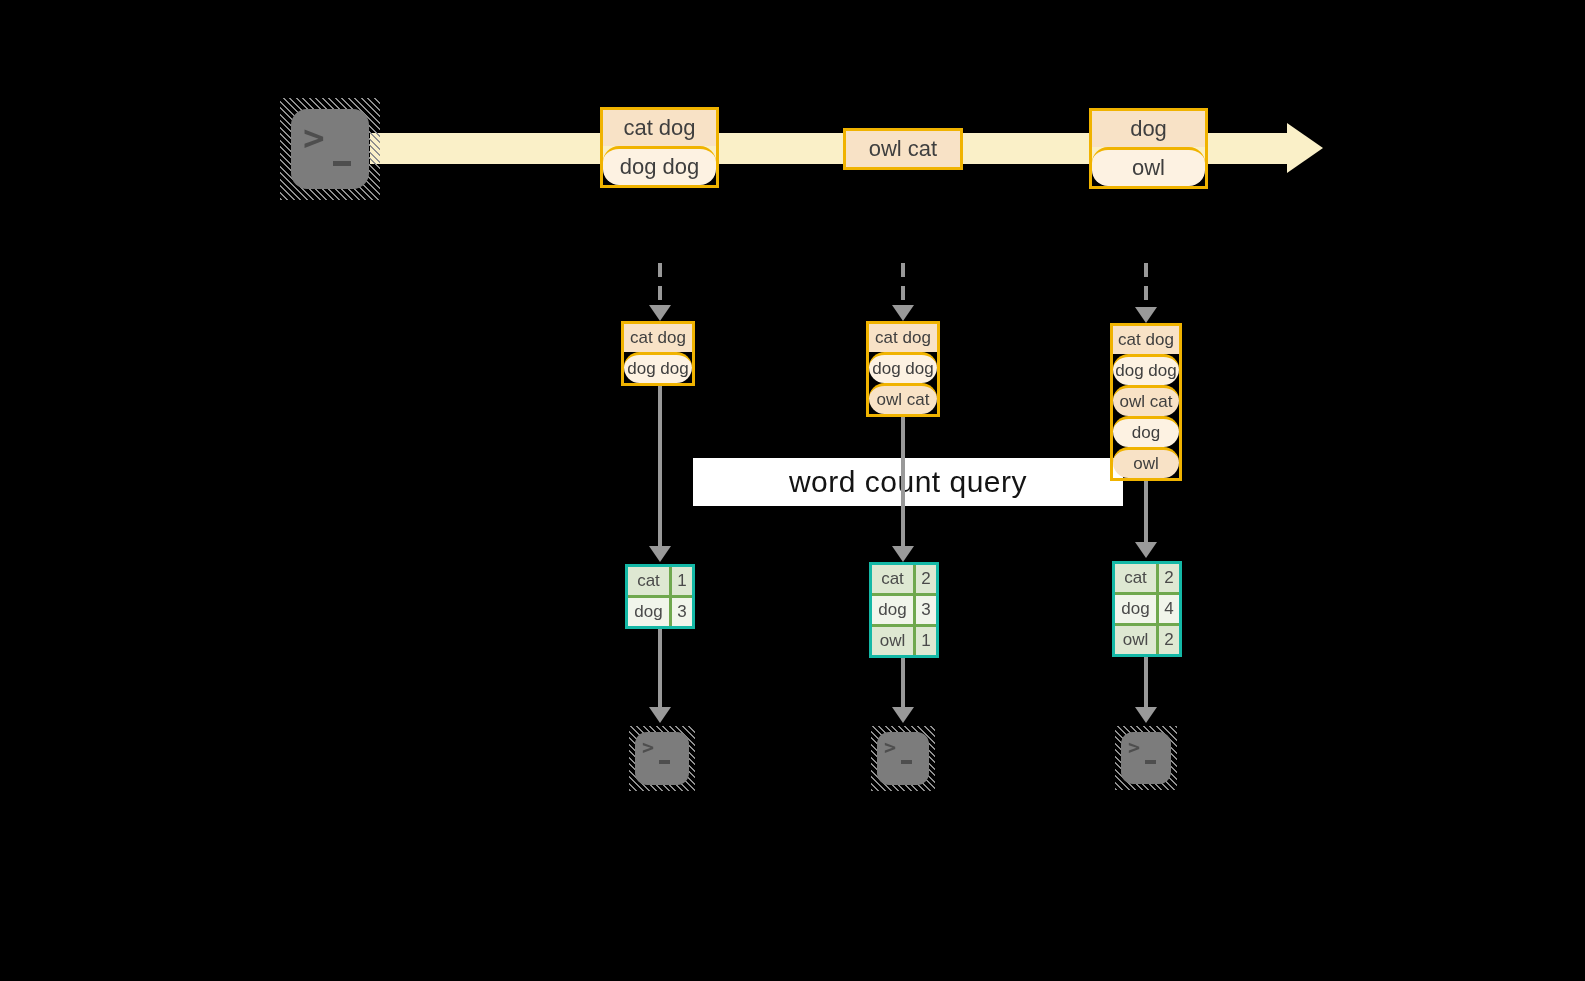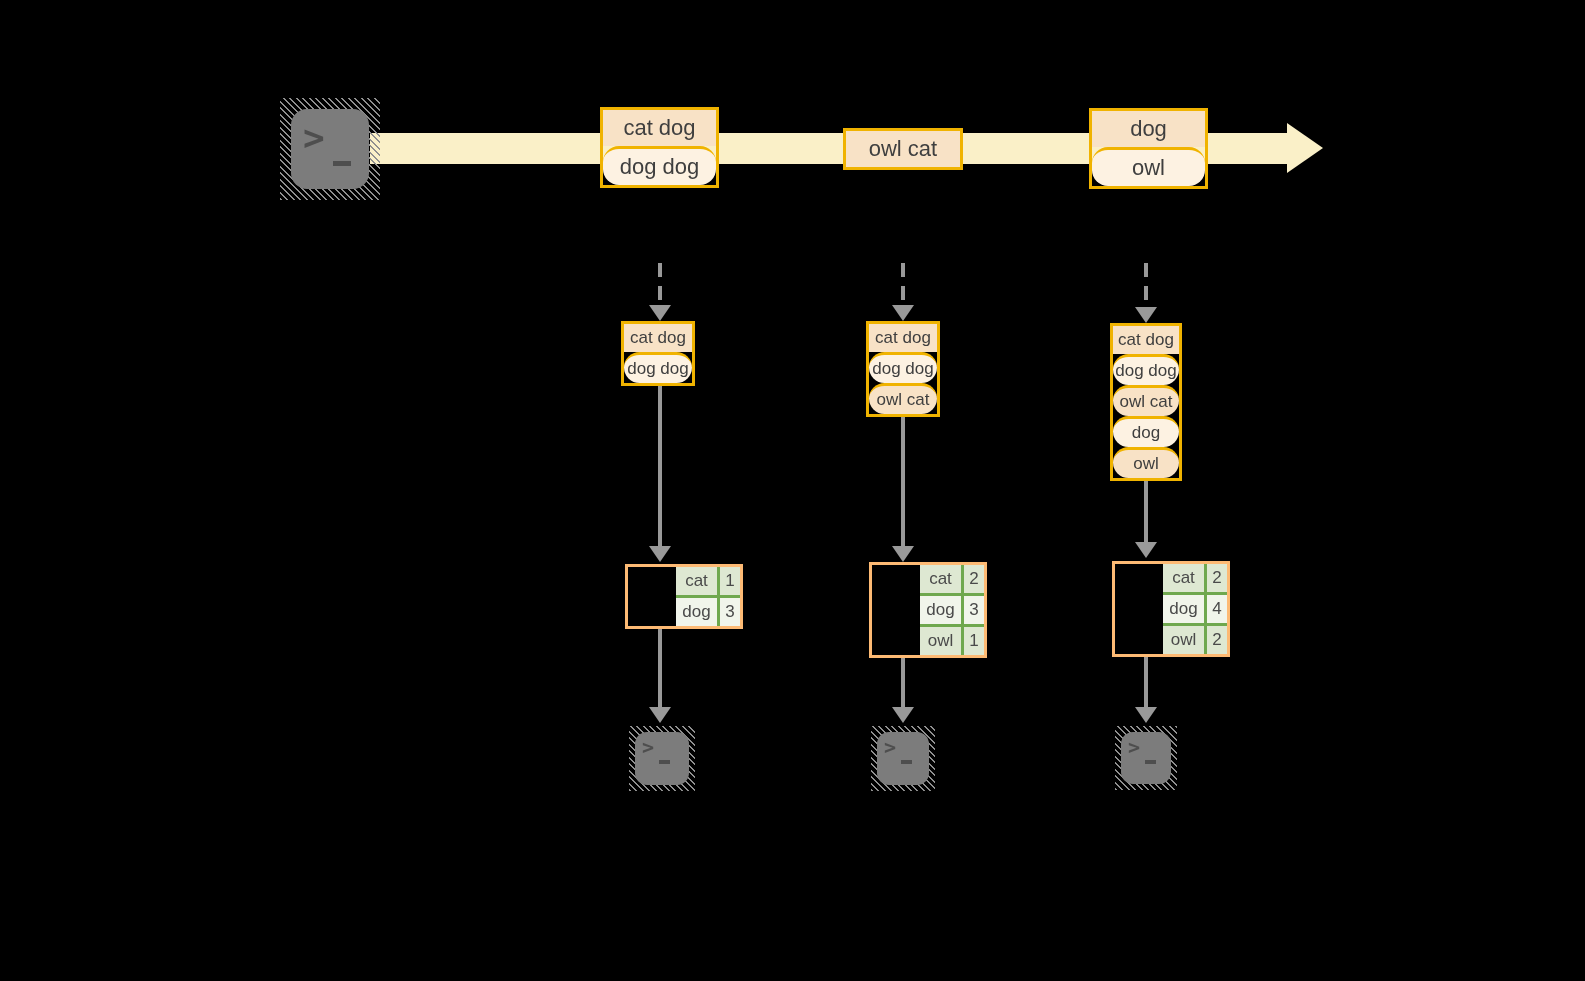--- a/index.html
+++ b/index.html
@@ -22,21 +22,21 @@
   
   .vdash{position:absolute;width:4px;z-index:5;
     background:repeating-linear-gradient(to bottom,#999 0 14px,transparent 14px 23px);}
   .vline{position:absolute;width:4px;background:#999;z-index:5;}
   .vhead{position:absolute;width:0;height:0;z-index:5;
     border-top:16px solid #999;border-left:11px solid transparent;border-right:11px solid transparent;}
   
   .query-band{position:absolute;left:693px;top:458px;width:430px;height:48px;background:#fff;z-index:2;
     text-align:center;line-height:48px;font-size:30px;color:#141414;letter-spacing:.5px;}
   
-  .gtable{position:absolute;border:3px solid #fdba74;display:grid;grid-template-columns:41px 23px;z-index:4;padding-left:48px;}
+  .gtable{position:absolute;border:3px solid #14b8a6;display:grid;grid-template-columns:41px 23px;z-index:4;}
   .gcell{height:28px;line-height:28px;text-align:center;font-size:17px;color:#4A4A4A;}
   .gcell.val{border-left:3px solid #6FA84E;}
   .grow2{border-top:3px solid #6FA84E;}
   .g1{background:#DEE8D2;}
   .g2{background:#F1F5EB;}
   
   .term{position:absolute;z-index:4;
     background:repeating-linear-gradient(45deg,#8F8F8F 0 1.5px,transparent 1.5px 4.6px);}
   .term-inner{position:absolute;background:#7C7C7C;border-radius:15px;}
   .term-lg .term-inner{inset:11px;border-radius:16px;}
@@ -75,20 +75,21 @@
     <div class="obox-row s-row cream">owl</div>
   </div>
 
   <div class="vdash" style="left:658px;top:263px;height:42px;"></div>
   <div class="vhead" style="left:649px;top:305px;"></div>
   <div class="vdash" style="left:901px;top:263px;height:42px;"></div>
   <div class="vhead" style="left:892px;top:305px;"></div>
   <div class="vdash" style="left:1144px;top:263px;height:42px;"></div>
   <div class="vhead" style="left:1135px;top:307px;"></div>
 
+  <div class="query-band">word count query</div>
 
   <div class="obox" style="left:621px;top:321px;width:68px;">
     <div class="obox-row m-row peach">cat dog</div>
     <div class="obox-row m-row cream">dog dog</div>
   </div>
 
   <div class="obox" style="left:866px;top:321px;width:68px;">
     <div class="obox-row m-row peach">cat dog</div>
     <div class="obox-row m-row cream">dog dog</div>
     <div class="obox-row m-row peach">owl cat</div>

